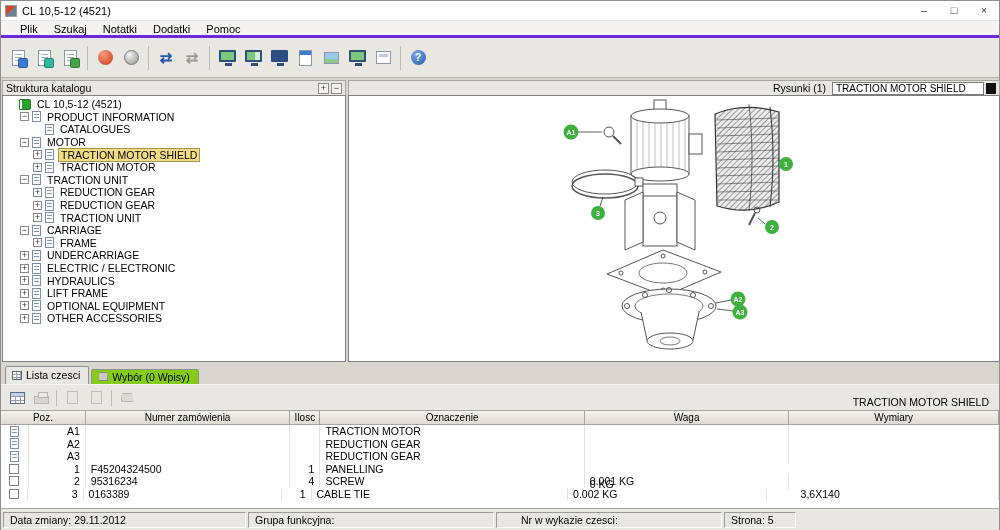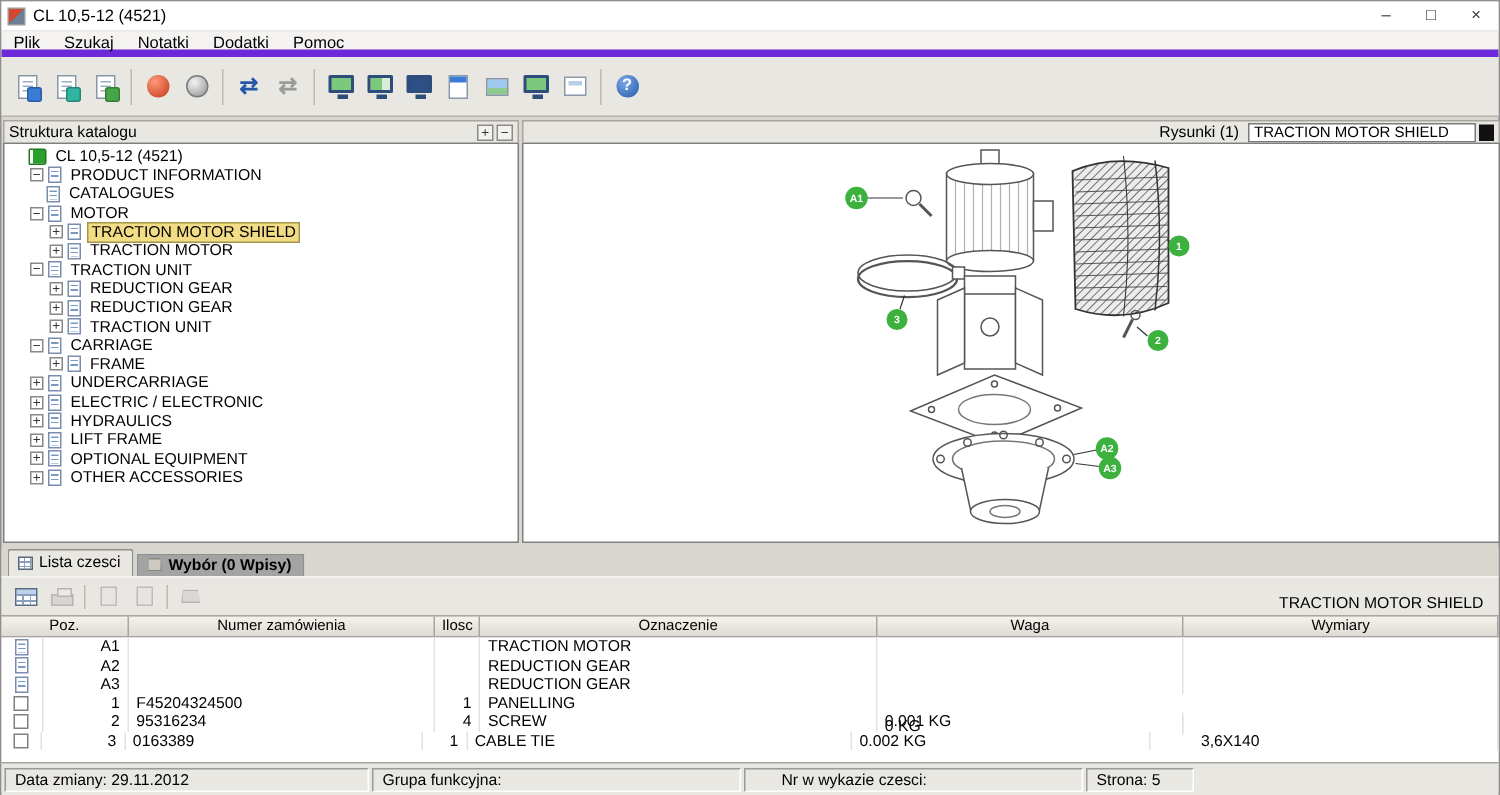--- a/index.html
+++ b/index.html
@@ -8,21 +8,21 @@
   .window { position:relative; width:1000px; height:530px; background:#d9d6cf; border:1px solid #8f8f8f; }
 
   
   .titlebar { position:absolute; top:0; left:0; right:0; height:20px; background:#ffffff; display:flex; align-items:center; border-bottom:1px solid #e8e8e8; }
   .app-icon { width:12px; height:12px; margin:0 5px 0 4px; background:linear-gradient(135deg,#d6452e 0 50%,#6d7f95 50%); border:1px solid #9a9a9a; }
   .title-text { font-size:11px; }
   .win-controls { margin-left:auto; display:flex; height:100%; }
   .win-btn { width:30px; height:100%; text-align:center; line-height:19px; font-size:11px; color:#333; }
 
   
-  .menubar { position:absolute; top:20px; left:0; right:0; height:17px; background:#f4f3f1; display:flex; align-items:center; border-bottom:5px solid #6d28d9; }
+  .menubar { position:absolute; top:20px; left:0; right:0; height:17px; background:#f4f3f1; display:flex; align-items:center; border-bottom:3px solid #6d28d9;padding-left:11px; }
   .menu-item { padding:1px 8px; height:100%; line-height:15px; }
 
   
   .toolbar { position:absolute; top:37px; left:0; right:0; height:40px; background:#e9e7e2; display:flex; align-items:center; padding-left:4px; border-bottom:1px solid #b5b2ab; }
   .tbtn { width:26px; height:30px; display:flex; align-items:center; justify-content:center; border:1px solid transparent; }
   .tsep { width:1px; height:24px; background:#bdbab3; margin:0 4px; flex:none; }
   .ic { display:inline-block; position:relative; }
   .k-page { width:13px; height:16px; background:#fff; border:1px solid #8a97a8; }
   .k-page::before { content:""; position:absolute; left:2px; top:3px; width:7px; height:1px; background:#9ab0c8; box-shadow:0 3px 0 #9ab0c8, 0 6px 0 #9ab0c8; }
   .k-page::after { content:""; position:absolute; right:-4px; bottom:-3px; width:8px; height:8px; border-radius:2px; background:var(--b,#3a7bd5); border:1px solid rgba(0,0,0,.25); }
@@ -69,21 +69,21 @@
   
   .drawing { position:absolute; top:94px; left:347px; width:652px; height:267px; background:#fff; border:1px solid #7f7f7f; overflow:hidden; }
   .mk { fill:#3db13d; }
   .mkt { fill:#fff; font-size:7px; font-weight:bold; text-anchor:middle; font-family:"Liberation Sans",sans-serif; }
   .ld { stroke:#333; stroke-width:0.8; }
   .pt { fill:#fff; stroke:#555; stroke-width:1; }
   .ptn { fill:none; stroke:#555; stroke-width:1; }
 
   
   .tabstrip { position:absolute; top:364px; left:0; right:0; height:19px; background:#d9d6cf; display:flex; align-items:flex-end; padding-left:4px; }
-  .tab { display:flex; align-items:center; padding:1px 8px 2px 6px; border:1px solid #8f8f8f; border-bottom:none; background:#a3a3a3; height:15px; font-size:10.5px; margin-right:2px; border-radius:2px 2px 0 0;font-weight:bold; }
+  .tab { display:flex; align-items:center; padding:1px 8px 2px 6px; border:1px solid #8f8f8f; border-bottom:none; background:#84cc16; height:15px; font-size:10.5px; margin-right:2px; border-radius:2px 2px 0 0; }
   .tab.active { background:#e9e7e2; height:18px; font-weight:normal; }
   .tab-ic { width:10px; height:9px; margin-right:4px; flex:none; border:1px solid #567;
     background:repeating-linear-gradient(90deg,transparent 0 3px,#8aa0bc 3px 4px),repeating-linear-gradient(transparent 0 2px,#8aa0bc 2px 3px),#fff; }
   .tab-ic.basket { clip-path:polygon(12% 0,88% 0,100% 100%,0 100%); background:#cdc9c2; border:1px solid #8a8780; }
 
   
   .btoolbar { position:absolute; top:383px; left:0; right:0; height:26px; background:#e9e7e2; border-top:1px solid #f6f5f2; }
   .bicons { position:absolute; left:4px; top:2px; display:flex; align-items:center; }
   .bbtn { width:24px; height:21px; display:flex; align-items:center; justify-content:center; border:1px solid transparent; }
   .bsep { width:1px; height:16px; background:#bdbab3; margin:0 3px; }
@@ -200,21 +200,21 @@
       <div class="tree-row" style="padding-left: 4px;">
         <span class="exp hid"></span>
         <span class="book"></span>
         <span class="tlabel">CL 10,5-12 (4521)</span>
       </div>
       <div class="tree-row" style="padding-left: 17px;">
         <span class="exp">−</span>
         <span class="doc"></span>
         <span class="tlabel">PRODUCT INFORMATION</span>
       </div>
-      <div class="tree-row" style="padding-left: 16px;">
+      <div class="tree-row" style="padding-left: 30px;">
         <span class="exp hid"></span>
         <span class="doc"></span>
         <span class="tlabel">CATALOGUES</span>
       </div>
       <div class="tree-row" style="padding-left: 17px;">
         <span class="exp">−</span>
         <span class="doc"></span>
         <span class="tlabel">MOTOR</span>
       </div>
       <div class="tree-row" style="padding-left: 30px;">

